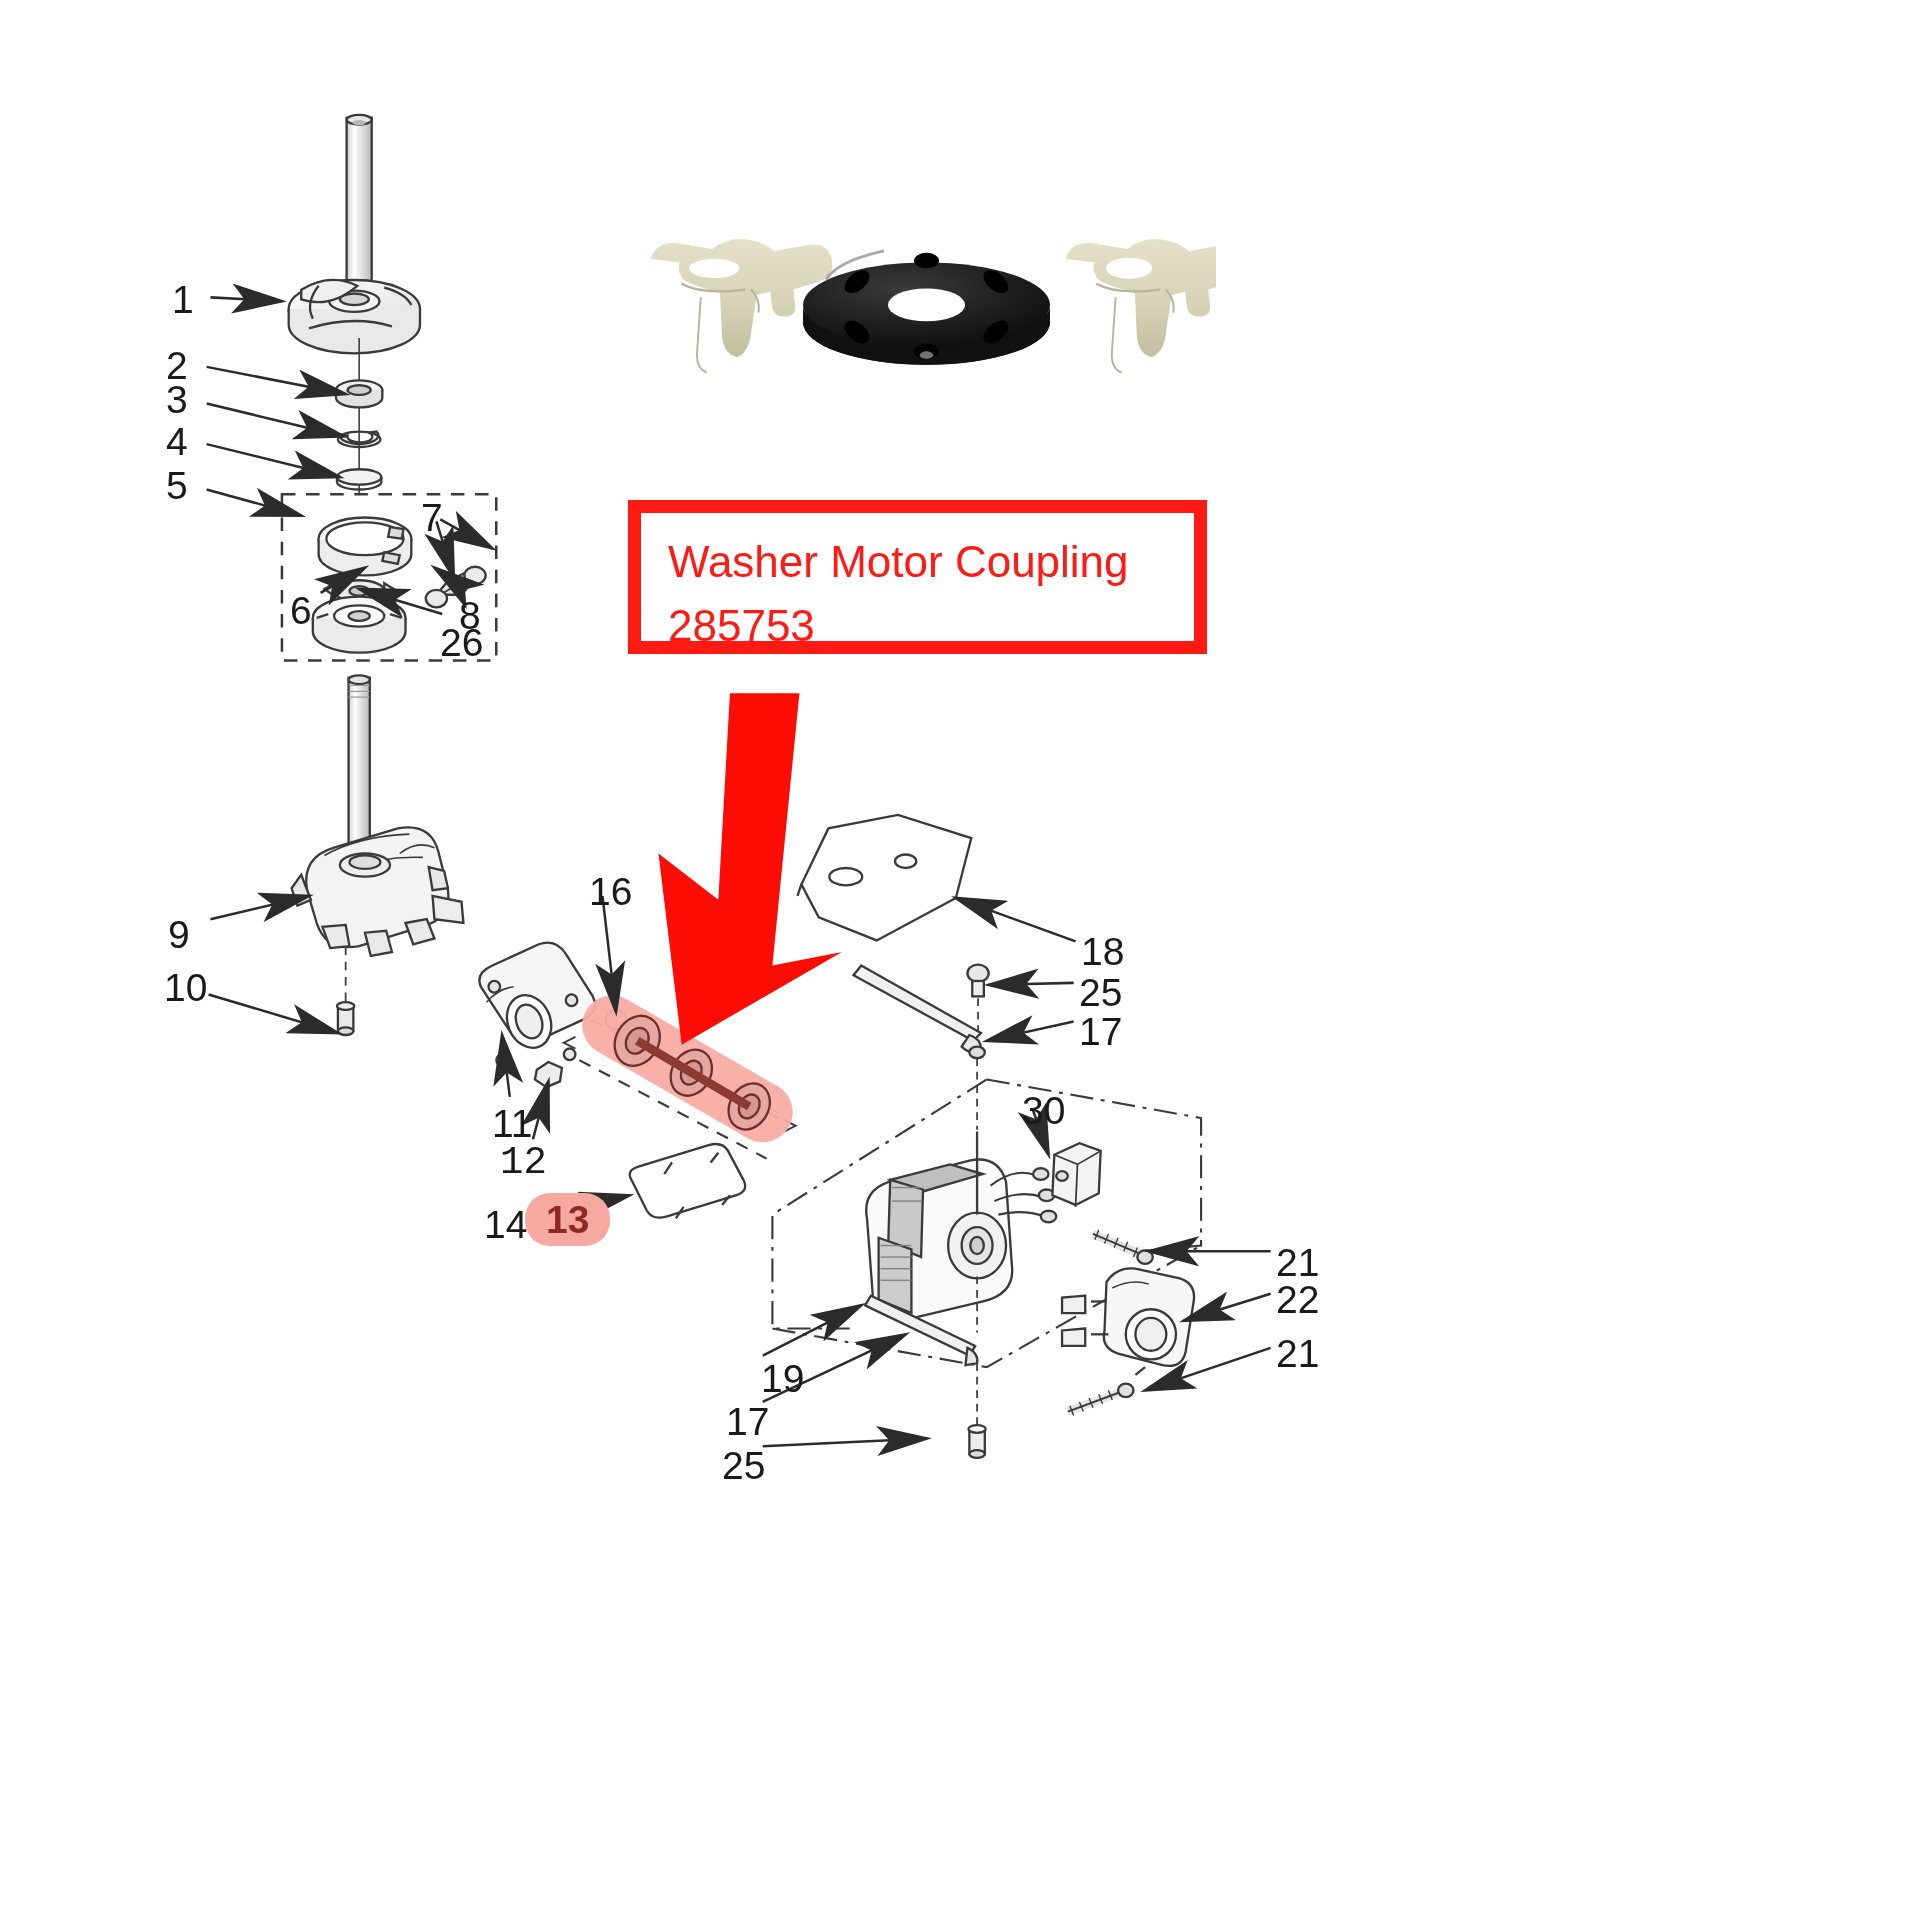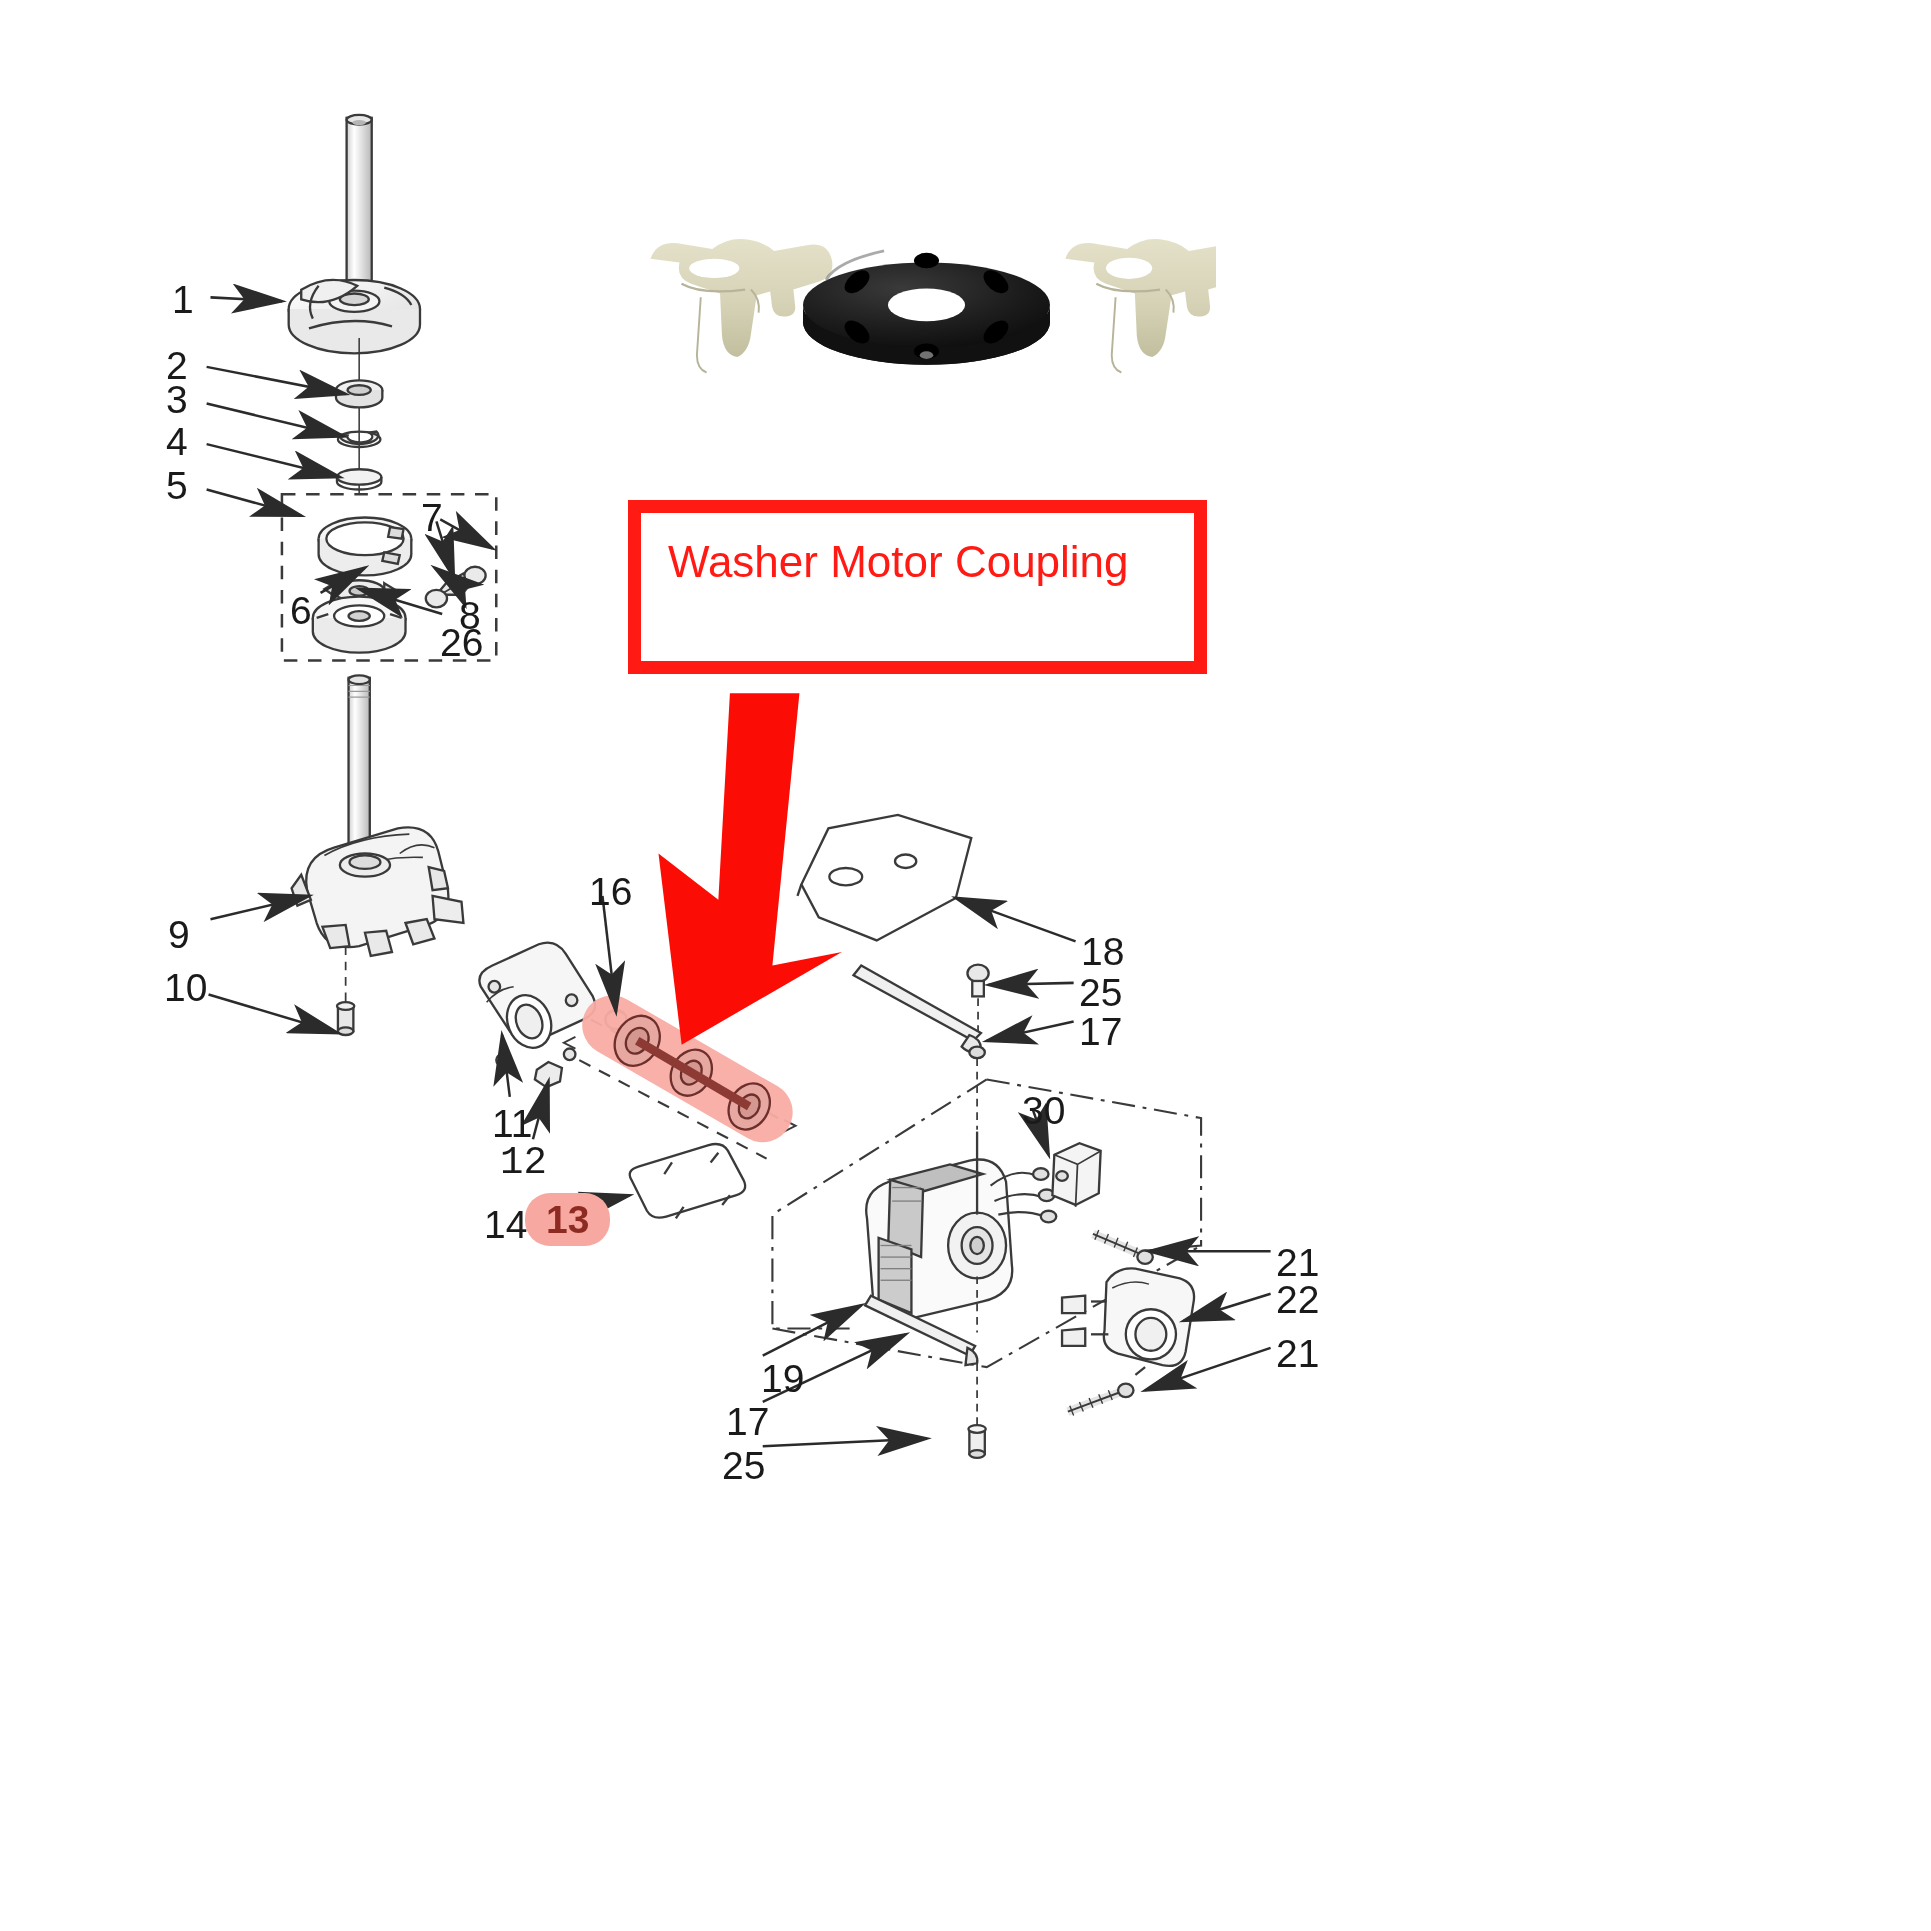--- a/index.html
+++ b/index.html
@@ -418,23 +418,24 @@
                  l-2,-16 l-14,4 l-6,40 q-2,18 -14,24 q-14,-2 -16,-22 l-2,-44
                  l-30,-10 q-16,-6 -12,-22 z" fill="url(#plg)"></path>
         <ellipse cx="510" cy="48" rx="24" ry="11" fill="#ffffff"></ellipse>
         <path d="M476,64 q22,12 66,6" stroke="#b7b49a" stroke-width="2.4" fill="none"></path>
         <path d="M496,78 l-4,60 q0,14 10,18" stroke="#b7b49a" stroke-width="2" fill="none"></path>
         <path d="M548,70 q10,10 8,24" stroke="#b7b49a" stroke-width="2" fill="none"></path>
       </g>
     </svg>
   </div>
 
-  <div class="callout-box" style="left:628px;top:500px;width:579px;height:174px;">
+  <div class="callout-box" style="left:628px;top:500px;width:579px;height:154px;">
     <div style="padding:17.4px 27px;">
       <div class="callout-line">Washer Motor Coupling</div>
+      <div class="callout-line">285753</div>
     </div>
   </div>
 
   <div id="labels">
       <div class="lbl" style="left: 172px; top: 280px;">1</div>
       <div class="lbl" style="left: 166px; top: 346px;">2</div>
       <div class="lbl" style="left: 166px; top: 380px;">3</div>
       <div class="lbl" style="left: 166px; top: 422px;">4</div>
       <div class="lbl" style="left: 166px; top: 466px;">5</div>
       <div class="lbl" style="left: 290px; top: 591px;">6</div>

